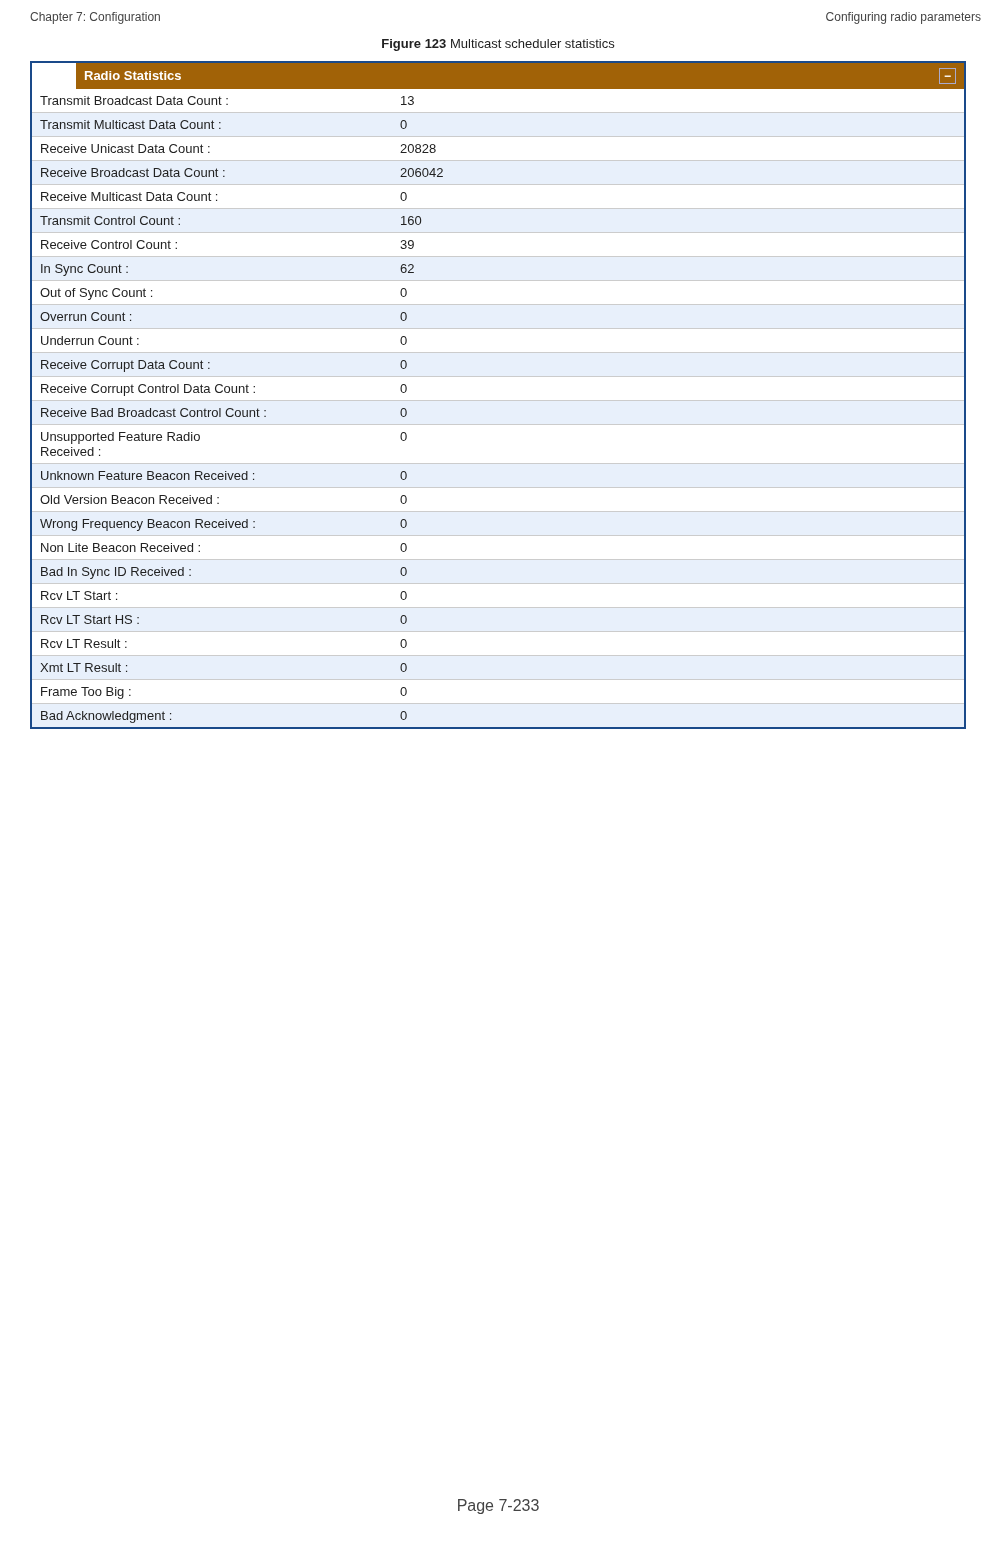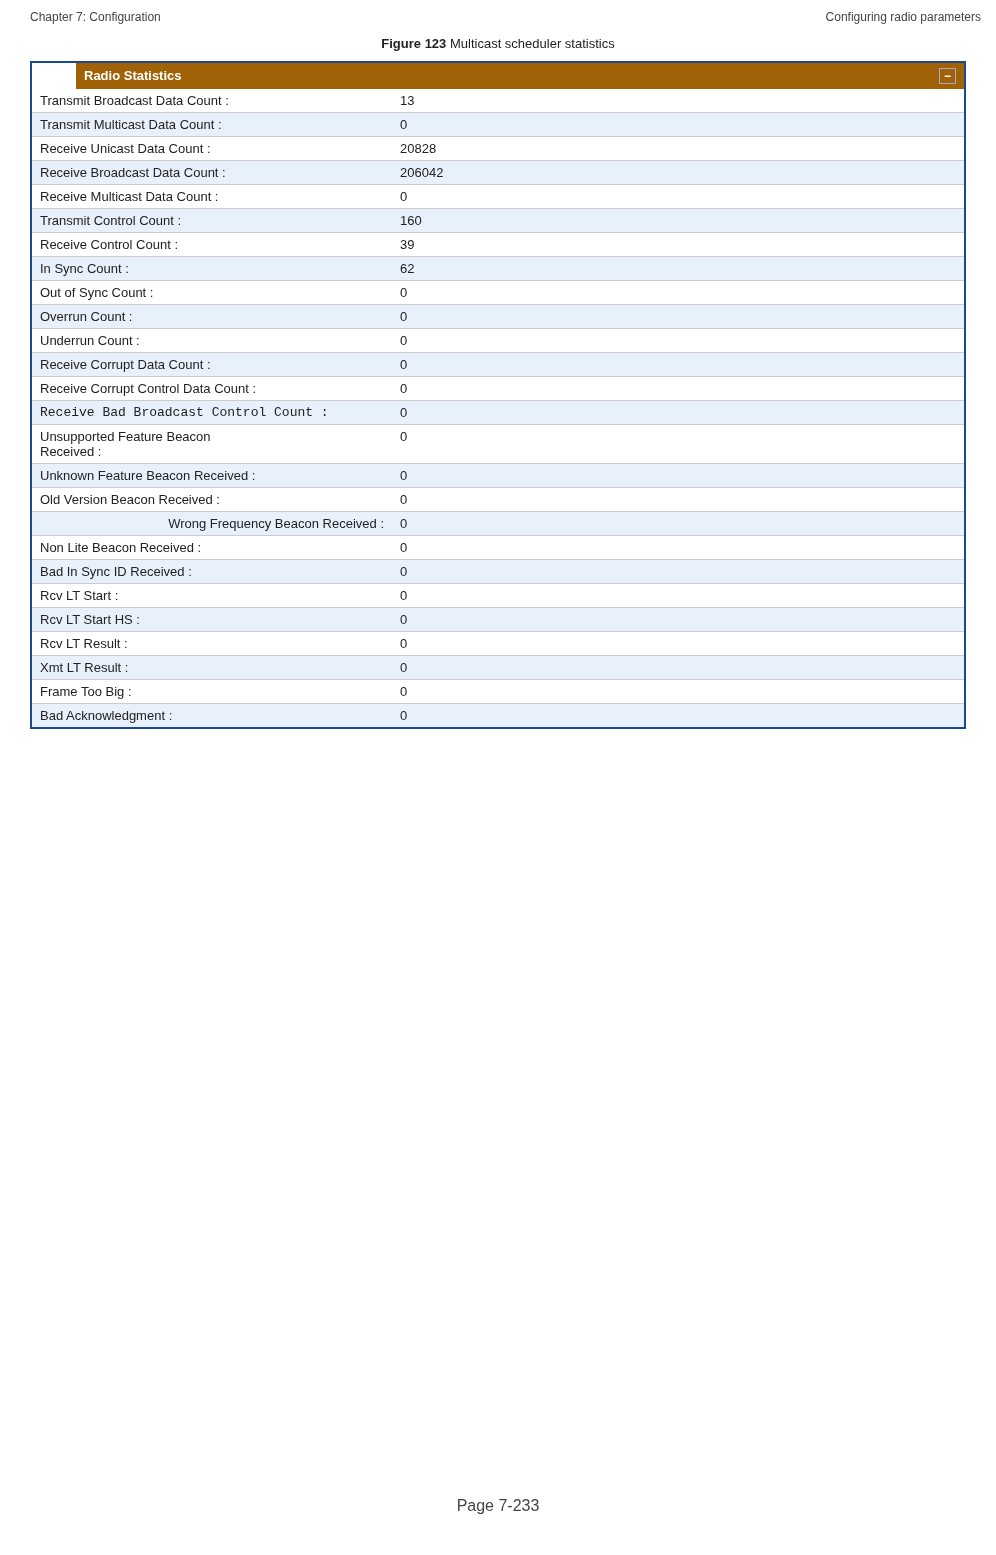--- a/index.html
+++ b/index.html
@@ -168,38 +168,38 @@
         </tr>
         <tr class="row-highlight">
           <td style="white-space: pre-wrap;">Receive Corrupt Data Count :</td>
           <td>0</td>
         </tr>
         <tr class="row-normal">
           <td style="white-space: pre-wrap;">Receive Corrupt Control Data Count :</td>
           <td>0</td>
         </tr>
         <tr class="row-highlight">
-          <td style="white-space: pre-wrap; font-family: Liberation Mono, monospace;">Receive Bad Broadcast Control Count :</td>
-          <td>0</td>
-        </tr>
-        <tr class="row-normal">
-          <td style="white-space: pre-wrap;">Unsupported Feature Beacon
+          <td style="white-space: pre-wrap;">Receive Bad Broadcast Control Count :</td>
+          <td>0</td>
+        </tr>
+        <tr class="row-normal">
+          <td style="white-space: pre-wrap;">Unsupported Feature Radio
 Received :</td>
           <td>0</td>
         </tr>
         <tr class="row-highlight">
           <td style="white-space: pre-wrap;">Unknown Feature Beacon Received :</td>
           <td>0</td>
         </tr>
         <tr class="row-normal">
           <td style="white-space: pre-wrap;">Old Version Beacon Received :</td>
           <td>0</td>
         </tr>
         <tr class="row-highlight">
-          <td style="white-space: pre-wrap; text-align: right;">Wrong Frequency Beacon Received :</td>
+          <td style="white-space: pre-wrap;">Wrong Frequency Beacon Received :</td>
           <td>0</td>
         </tr>
         <tr class="row-normal">
           <td style="white-space: pre-wrap;">Non Lite Beacon Received :</td>
           <td>0</td>
         </tr>
         <tr class="row-highlight">
           <td style="white-space: pre-wrap;">Bad In Sync ID Received :</td>
           <td>0</td>
         </tr>

